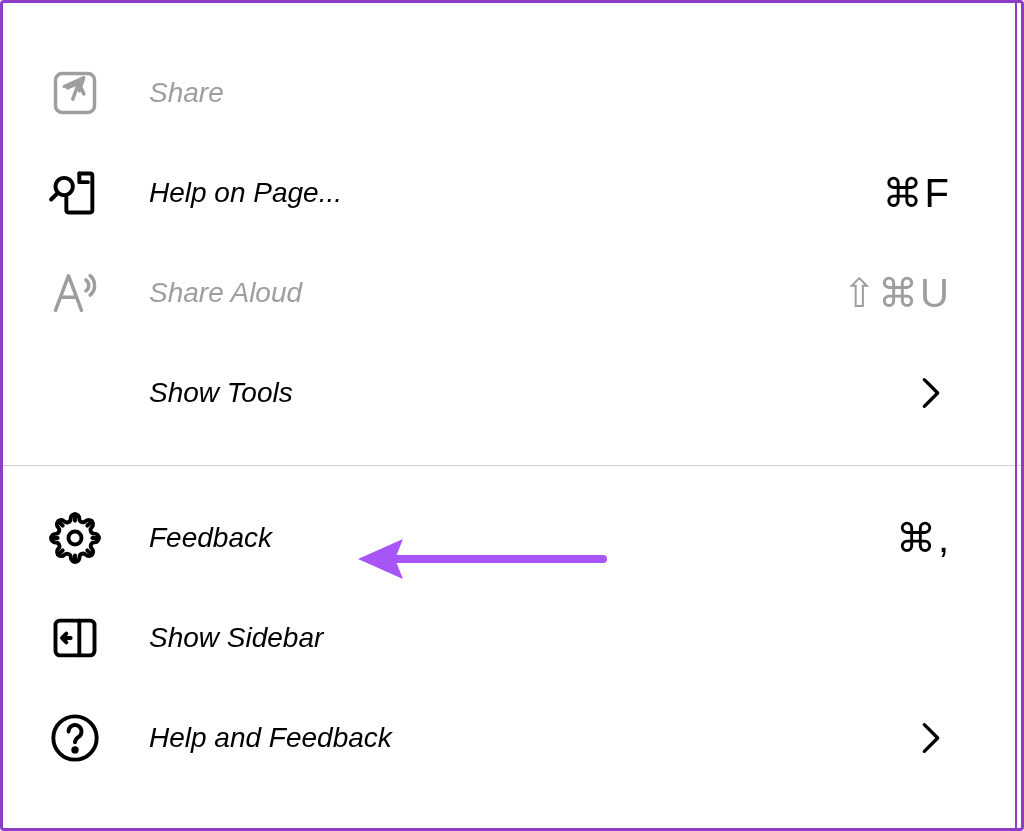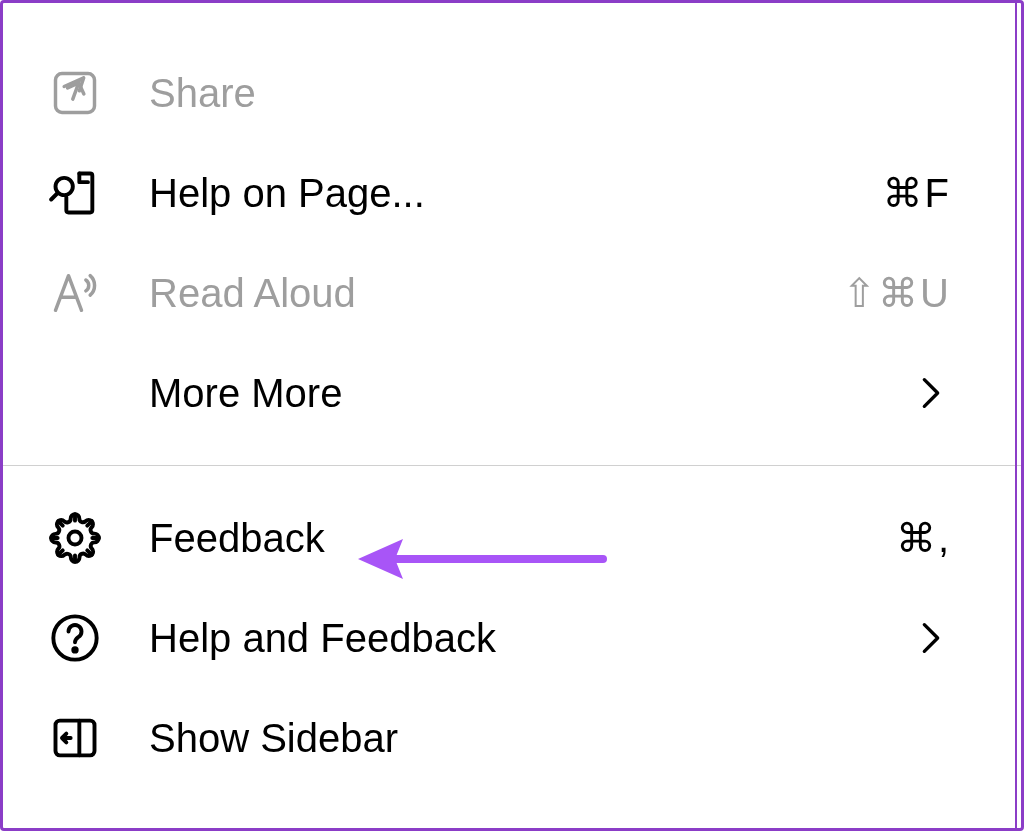--- a/index.html
+++ b/index.html
@@ -48,24 +48,25 @@
       align-items: center;
       justify-content: center;
       margin-right: 48px;
       flex-shrink: 0;
     }
     .icon-wrapper.empty {
       width: 52px;
       margin-right: 48px;
     }
     .menu-label {
-      font-size: 40px;
+      font-size: 28px;
       font-weight: 400;
       color: #000;
       flex-grow: 1;
+      font-style: italic;
     }
     .menu-label.disabled {
       color: #9e9e9e;
     }
     .shortcut {
       font-size: 40px;
       color: #000;
       margin-right: 40px;
       letter-spacing: 2px;
     }
@@ -125,73 +126,73 @@
   </div>
 
   <div class="menu-item">
     <div class="icon-wrapper">
       <svg width="52" height="52" viewBox="0 0 24 24" fill="none" stroke="#9e9e9e" stroke-width="1.6" stroke-linecap="round" stroke-linejoin="round">
         <path d="M3 20 L9 4 L15 20 M5.5 14 H12.5"></path>
         <path d="M17 6 a3 3 0 0 1 0 5"></path>
         <path d="M19 4 a6 6 0 0 1 0 9"></path>
       </svg>
     </div>
-    <span class="menu-label disabled">Read Aloud</span>
+    <span class="menu-label disabled">Share Aloud</span>
     <span class="shortcut disabled">⇧⌘U</span>
   </div>
 
   <div class="menu-item">
     <div class="icon-wrapper empty"></div>
-    <span class="menu-label">More More</span>
+    <span class="menu-label">Show Tools</span>
     <span class="chevron">
       <svg width="20" height="36" viewBox="0 0 12 20" fill="none" stroke="#000" stroke-width="2" stroke-linecap="round" stroke-linejoin="round">
         <path d="M2 2 L10 10 L2 18"></path>
       </svg>
     </span>
   </div>
 
   <div class="divider"></div>
 
   <div class="menu-item">
     <div class="icon-wrapper">
       <svg width="52" height="52" viewBox="0 0 24 24" fill="none" stroke="#000" stroke-width="1.8" stroke-linecap="round" stroke-linejoin="round">
         <circle cx="12" cy="12" r="3"></circle>
         <path d="M12 1v3m0 16v3M4.22 4.22l2.12 2.12m11.32 11.32l2.12 2.12M1 12h3m16 0h3M4.22 19.78l2.12-2.12M17.66 6.34l2.12-2.12"></path>
         <path d="M19.4 15a1.65 1.65 0 0 0 .33 1.82l.06.06a2 2 0 0 1 0 2.83 2 2 0 0 1-2.83 0l-.06-.06a1.65 1.65 0 0 0-1.82-.33 1.65 1.65 0 0 0-1 1.51V21a2 2 0 0 1-2 2 2 2 0 0 1-2-2v-.09A1.65 1.65 0 0 0 9 19.4a1.65 1.65 0 0 0-1.82.33l-.06.06a2 2 0 0 1-2.83 0 2 2 0 0 1 0-2.83l.06-.06a1.65 1.65 0 0 0 .33-1.82 1.65 1.65 0 0 0-1.51-1H3a2 2 0 0 1-2-2 2 2 0 0 1 2-2h.09A1.65 1.65 0 0 0 4.6 9a1.65 1.65 0 0 0-.33-1.82l-.06-.06a2 2 0 0 1 0-2.83 2 2 0 0 1 2.83 0l.06.06a1.65 1.65 0 0 0 1.82.33H9a1.65 1.65 0 0 0 1-1.51V3a2 2 0 0 1 2-2 2 2 0 0 1 2 2v.09a1.65 1.65 0 0 0 1 1.51 1.65 1.65 0 0 0 1.82-.33l.06-.06a2 2 0 0 1 2.83 0 2 2 0 0 1 0 2.83l-.06.06a1.65 1.65 0 0 0-.33 1.82V9a1.65 1.65 0 0 0 1.51 1H21a2 2 0 0 1 2 2 2 2 0 0 1-2 2h-.09a1.65 1.65 0 0 0-1.51 1z"></path>
       </svg>
     </div>
     <span class="menu-label">Feedback</span>
     <span class="shortcut">⌘,</span>
+  </div>
+
+  <div class="menu-item">
+    <div class="icon-wrapper">
+      <svg width="52" height="52" viewBox="0 0 24 24" fill="none" stroke="#000" stroke-width="1.8" stroke-linecap="round" stroke-linejoin="round">
+        <rect x="3" y="4" width="18" height="16" rx="2"></rect>
+        <line x1="14" y1="4" x2="14" y2="20"></line>
+        <path d="M10 12 L6 12 M8 10 L6 12 L8 14"></path>
+      </svg>
+    </div>
+    <span class="menu-label">Show Sidebar</span>
   </div>
 
   <div class="menu-item">
     <div class="icon-wrapper">
       <svg width="52" height="52" viewBox="0 0 24 24" fill="none" stroke="#000" stroke-width="1.8" stroke-linecap="round" stroke-linejoin="round">
         <circle cx="12" cy="12" r="10"></circle>
         <path d="M9 9a3 3 0 1 1 4.5 2.6C12.5 12.3 12 13 12 14"></path>
         <circle cx="12" cy="17.5" r="0.8" fill="#000"></circle>
       </svg>
     </div>
     <span class="menu-label">Help and Feedback</span>
     <span class="chevron">
       <svg width="20" height="36" viewBox="0 0 12 20" fill="none" stroke="#000" stroke-width="2" stroke-linecap="round" stroke-linejoin="round">
         <path d="M2 2 L10 10 L2 18"></path>
       </svg>
     </span>
-  </div>
-
-  <div class="menu-item">
-    <div class="icon-wrapper">
-      <svg width="52" height="52" viewBox="0 0 24 24" fill="none" stroke="#000" stroke-width="1.8" stroke-linecap="round" stroke-linejoin="round">
-        <rect x="3" y="4" width="18" height="16" rx="2"></rect>
-        <line x1="14" y1="4" x2="14" y2="20"></line>
-        <path d="M10 12 L6 12 M8 10 L6 12 L8 14"></path>
-      </svg>
-    </div>
-    <span class="menu-label">Show Sidebar</span>
   </div>
 
   <div class="arrow-annotation">
     <svg width="260" height="50" viewBox="0 0 260 50">
       <defs>
         <linearGradient id="arrowgrad" x1="0%" y1="0%" x2="100%" y2="0%">
           <stop offset="0%" stop-color="#a855f7"></stop>
           <stop offset="100%" stop-color="#a855f7"></stop>
         </linearGradient>
       </defs>

